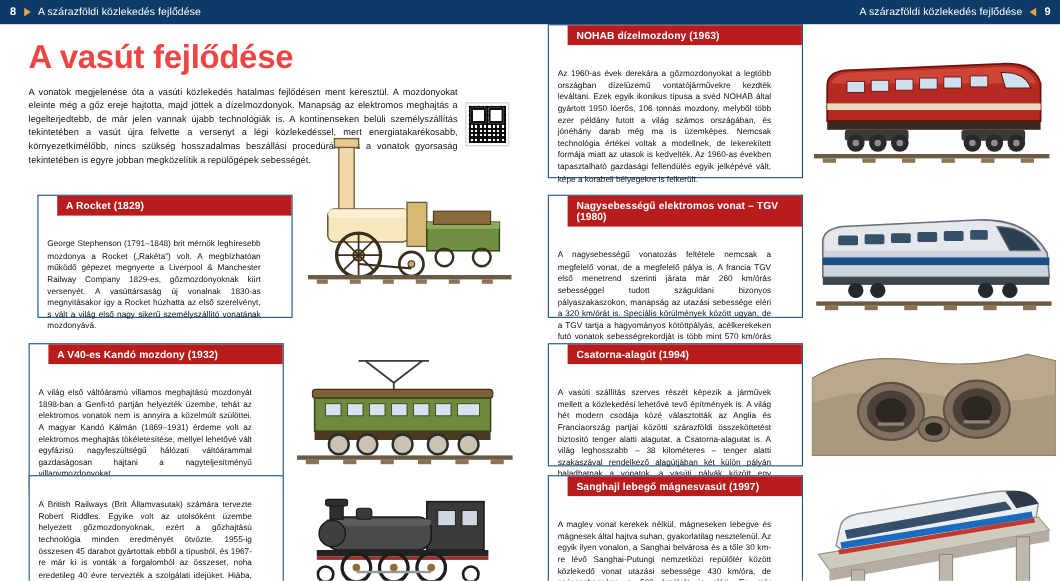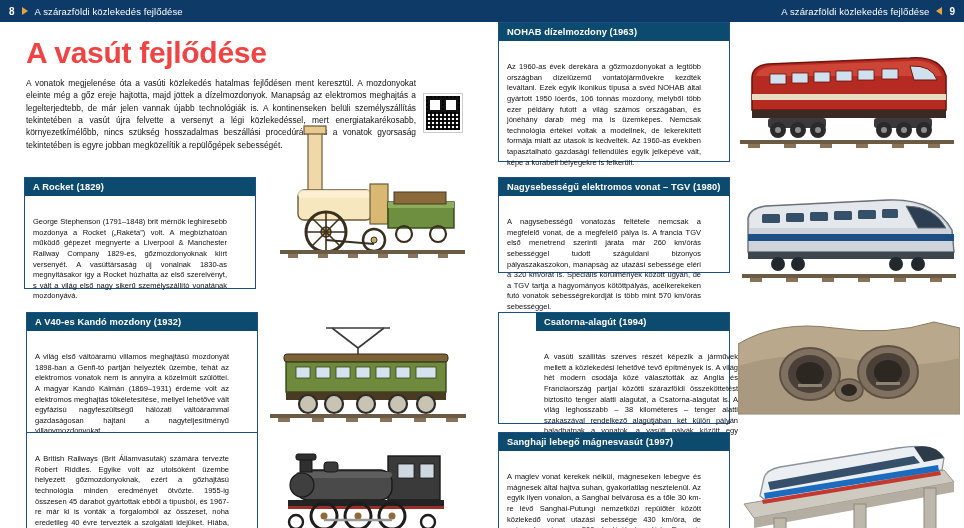--- a/index.html
+++ b/index.html
@@ -71,25 +71,26 @@
     background: #ffffff;
   }
 
   
   .card {
     position: absolute;
     border: 1px solid #1b4f86;
     background: #ffffff;
   }
   .card-hd {
-    background: #0c4a6e;
+    background: #b91c1c;
     color: #ffffff;
     font-size: 9.3px; font-weight: bold;
     padding: 4px 8px 4px 8px;
     letter-spacing: .1px;
+    margin-left: 17px;
   }
   .card-body {
     font-size: 7.5px;
     line-height: 1.42;
     color: #111;
     padding: 6px 8px 5px 8px;
     text-align: justify;
     margin-top: 15px;
   }
   .card-txt { width: 210px; }
@@ -116,21 +117,21 @@
       <span class="pgnum">9</span>
     </div>
   </div>
 
   <div class="left-page">
 
     <div class="main-title">A vasút fejlődése</div>
     <div class="intro">A vonatok megjelenése óta a vasúti közlekedés hatalmas fejlődésen ment keresztül. A mozdonyokat eleinte még a gőz ereje hajtotta, majd jöttek a dízelmozdonyok. Manapság az elektromos meghajtás a legelterjedtebb, de már jelen vannak újabb technológiák is. A kontinenseken belüli személyszállítás tekintetében a vasút újra felvette a versenyt a légi közlekedéssel, mert energiatakarékosabb, környezetkímélőbb, nincs szükség hosszadalmas beszállási procedúrára, és a vonatok gyorsaság tekintetében is egyre jobban megközelítik a repülőgépek sebességét.</div>
     <div class="qr"></div>
 
-    <div class="card" style="left:24px; top:155px; width:232px; height:112px;">
+    <div class="card" style="left:34px; top:155px; width:232px; height:112px;">
       <div class="card-hd">A Rocket (1829)</div>
       <div class="card-body card-txt">George Stephenson (1791–1848) brit mérnök leghíresebb mozdonya a Rocket („Rakéta”) volt. A megbízhatóan működő gépezet megnyerte a Liverpool &amp; Manchester Railway Company 1829-es, gőzmozdonyoknak kiírt versenyét. A vasúttársaság új vonalnak 1830-as megnyitásakor így a Rocket húzhatta az első szerelvényt, s vált a világ első nagy sikerű személyszállító vonatának mozdonyává.</div>
     </div>
 
     <div class="card" style="left:26px; top:290px; width:232px; height:138px;">
       <div class="card-hd">A V40-es Kandó mozdony (1932)</div>
       <div class="card-body card-txt">A világ első váltóáramú villamos meghajtású mozdonyát 1898-ban a Genfi-tó partján helyezték üzembe, tehát az elektromos vonatok nem is annyira a közelmúlt szülöttei. A magyar Kandó Kálmán (1869–1931) érdeme volt az elektromos meghajtás tökéletesítése, mellyel lehetővé vált egyfázisú nagyfeszültségű hálózati váltóárammal gazdaságosan hajtani a nagyteljesítményű villanymozdonyokat.</div>
     </div>
 
     <div class="card" style="left:26px; top:410px; width:232px; height:110px;">
@@ -270,26 +271,26 @@
     </div>
   </div>
 
   <div class="right-page">
 
     <div class="card" style="left:16px; top:0px; width:232px; height:140px;">
       <div class="card-hd">NOHAB dízelmozdony (1963)</div>
       <div class="card-body card-txt">Az 1960-as évek derekára a gőzmozdonyokat a legtöbb országban dízelüzemű vontatójárművekre kezdték leváltani. Ezek egyik ikonikus típusa a svéd NOHAB által gyártott 1950 lóerős, 106 tonnás mozdony, melyből több ezer példány futott a világ számos országában, és jónéhány darab még ma is üzemképes. Nemcsak technológia értékei voltak a modellnek, de lekerekített formája miatt az utasok is kedvelték. Az 1960-as években tapasztalható gazdasági fellendülés egyik jelképévé vált, képe a korabeli bélyegekre is felkerült.</div>
     </div>
 
-    <div class="card" style="left:16px; top:155px; width:232px; height:96px;">
+    <div class="card" style="left:16px; top:155px; width:232px; height:112px;">
       <div class="card-hd">Nagysebességű elektromos vonat – TGV (1980)</div>
       <div class="card-body card-txt">A nagysebességű vonatozás feltétele nemcsak a megfelelő vonat, de a megfelelő pálya is. A francia TGV első menetrend szerinti járata már 260 km/órás sebességgel tudott száguldani bizonyos pályaszakaszokon, manapság az utazási sebessége eléri a 320 km/órát is. Speciális körülmények között ugyan, de a TGV tartja a hagyományos kötöttpályás, acélkerekeken futó vonatok sebességrekordját is több mint 570 km/órás sebességgel.</div>
     </div>
 
-    <div class="card" style="left:16px; top:290px; width:232px; height:112px;padding-left:37px;">
+    <div class="card" style="left:16px; top:290px; width:232px; height:112px;">
       <div class="card-hd">Csatorna-alagút (1994)</div>
       <div class="card-body card-txt">A vasúti szállítás szerves részét képezik a járművek mellett a közlekedési lehetővé tevő építmények is. A világ hét modern csodája közé választották az Anglia és Franciaország partjai közötti szárazföldi összeköttetést biztosító tenger alatti alagutat, a Csatorna-alagutat is. A világ leghosszabb – 38 kilométeres – tenger alatti szakaszával rendelkező alagútjában két külön pályán haladhatnak a vonatok, a vasúti pályák között egy szervizalagút is húzódik.</div>
     </div>
 
     <div class="card" style="left:16px; top:410px; width:232px; height:110px;">
       <div class="card-hd">Sanghaji lebegő mágnesvasút (1997)</div>
       <div class="card-body card-txt">A maglev vonat kerekek nélkül, mágneseken lebegve és mágnesek által hajtva suhan, gyakorlatilag nesztelenül. Az egyik ilyen vonalon, a Sanghai belvárosa és a tőle 30 km-re lévő Sanghai-Putungi nemzetközi repülőtér között közlekedő vonat utazási sebessége 430 km/óra, de csúcssebessége a 500 km/órát is eléri. Ez már megközelíti az utasszállító repülőgépek sebességét, ezért a mágnesvasút alternatívát jelenthet a nem tengerentúli repülőjáratok mellett.</div>
     </div>
 
     <div class="art" style="left:252px; top:10px; width:226px; height:130px;">

